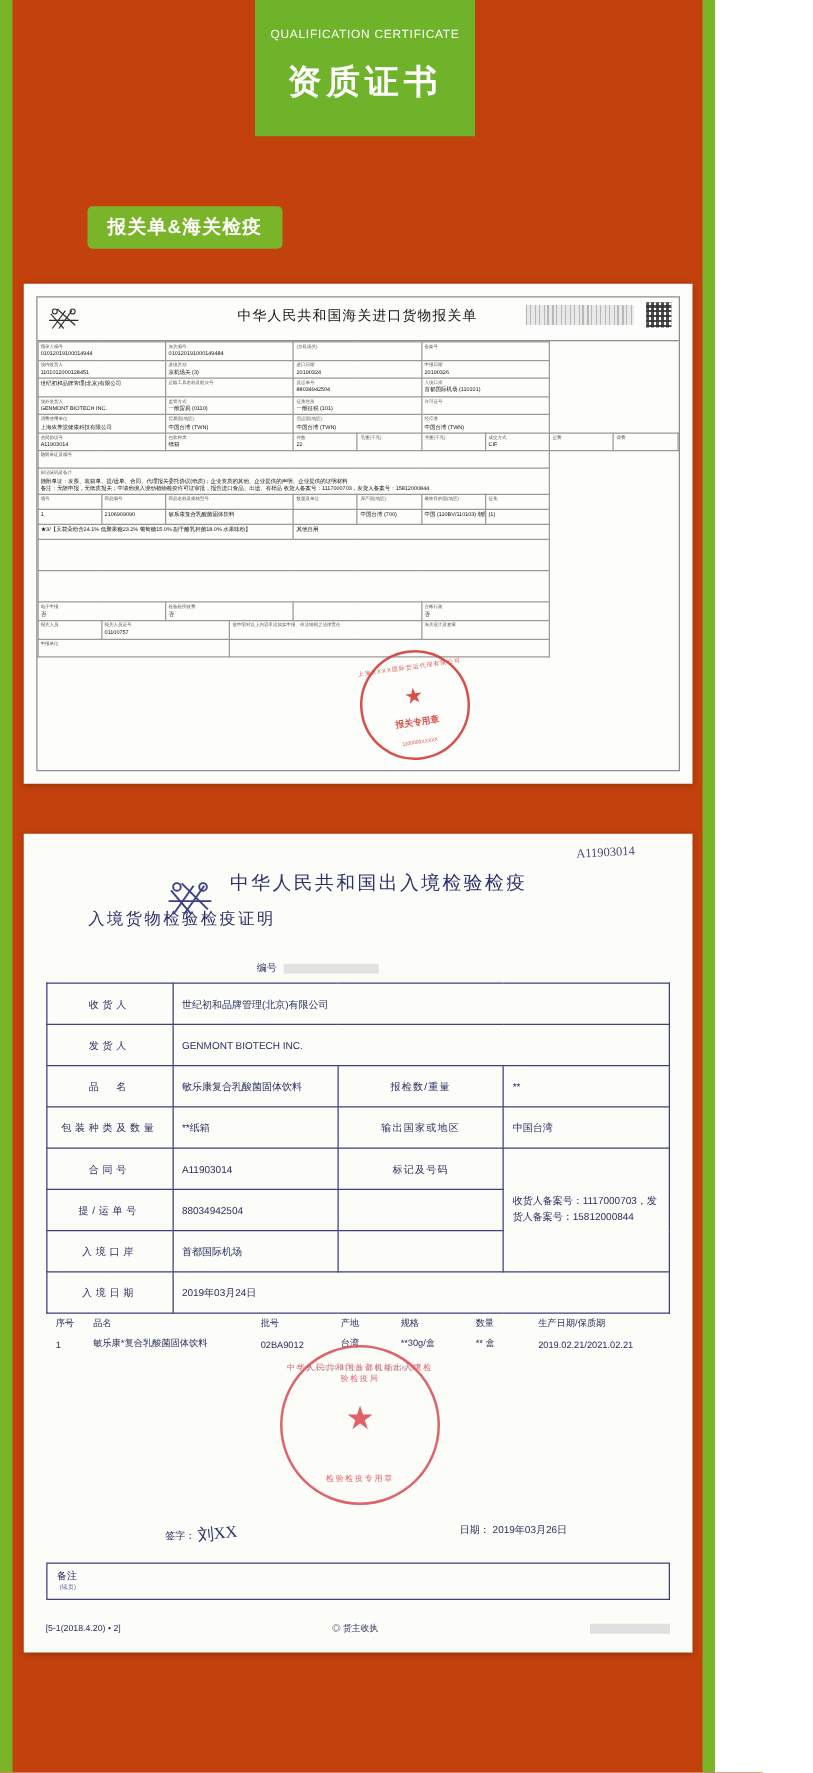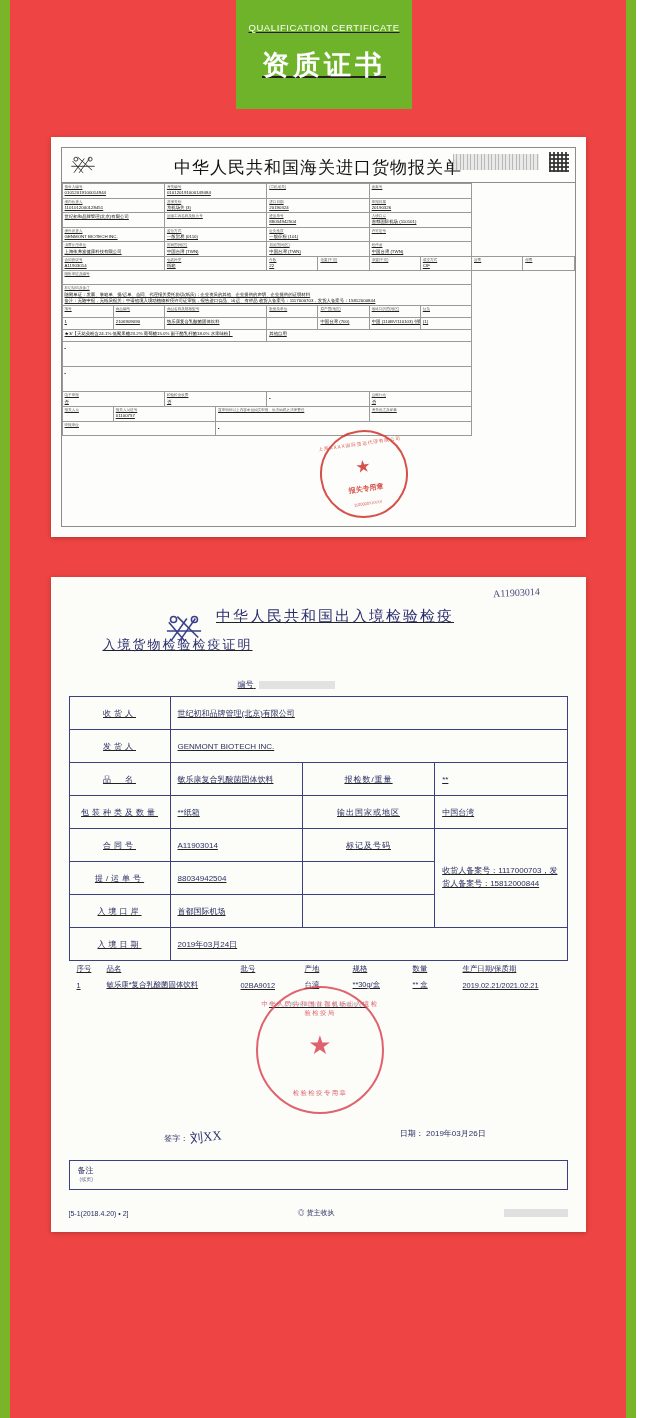--- a/index.html
+++ b/index.html
@@ -5,28 +5,27 @@
   html,body{margin:0;padding:0;}
   body{
     width:650px;
     background:#ffffff;
     font-family:"Liberation Sans", sans-serif;
     color:#222;
     -webkit-font-smoothing:antialiased;
   }
   .page{
     position:relative;
-    width:636px;
+    width:572px;
     min-height:1418px;
     box-sizing:border-box;
     border-left:10px solid #7ab529;
     border-right:10px solid #7ab529;
-    background:#ef4444;
+    background:#c2410c;
     overflow:hidden;
-    text-decoration:underline;
   }
   
   .banner{
     width:176px;
     margin:0 auto;
     background:#6fb32a;
     padding:22px 10px 26px;
     box-sizing:border-box;
     text-align:center;
     position:relative;
@@ -80,21 +79,21 @@
   }
   .d1-head{
     position:relative;
     height:34px;
     border-bottom:1px solid #8c8c8c;
   }
   .d1-title{
     position:absolute;
     left:0;right:0;top:7px;
     text-align:center;
-    font-size:17px;
+    font-size:11px;
     letter-spacing:1px;
     color:#111;
   }
   .d1-emblem{
     position:absolute;
     left:8px;top:5px;
     width:26px;height:24px;
     color:#2e2e2e;
   }
   .d1-barcode{
@@ -267,20 +266,21 @@
 
 <div class="page">
 
   
   <div class="banner">
     <div class="banner-en">QUALIFICATION CERTIFICATE</div>
     <div class="banner-cn">资质证书</div>
   </div>
 
   
+  <div class="section-tag">报关单&amp;海关检疫</div>
 
   
   <div class="doc1">
     <div class="doc1-inner">
 
       <div class="d1-head">
         <svg class="d1-emblem" viewBox="0 0 40 36">
           <g stroke="currentColor" stroke-width="1.4" fill="none">
             <path d="M6 30 L22 8"></path>
               <path d="M14 30 L30 8"></path>

